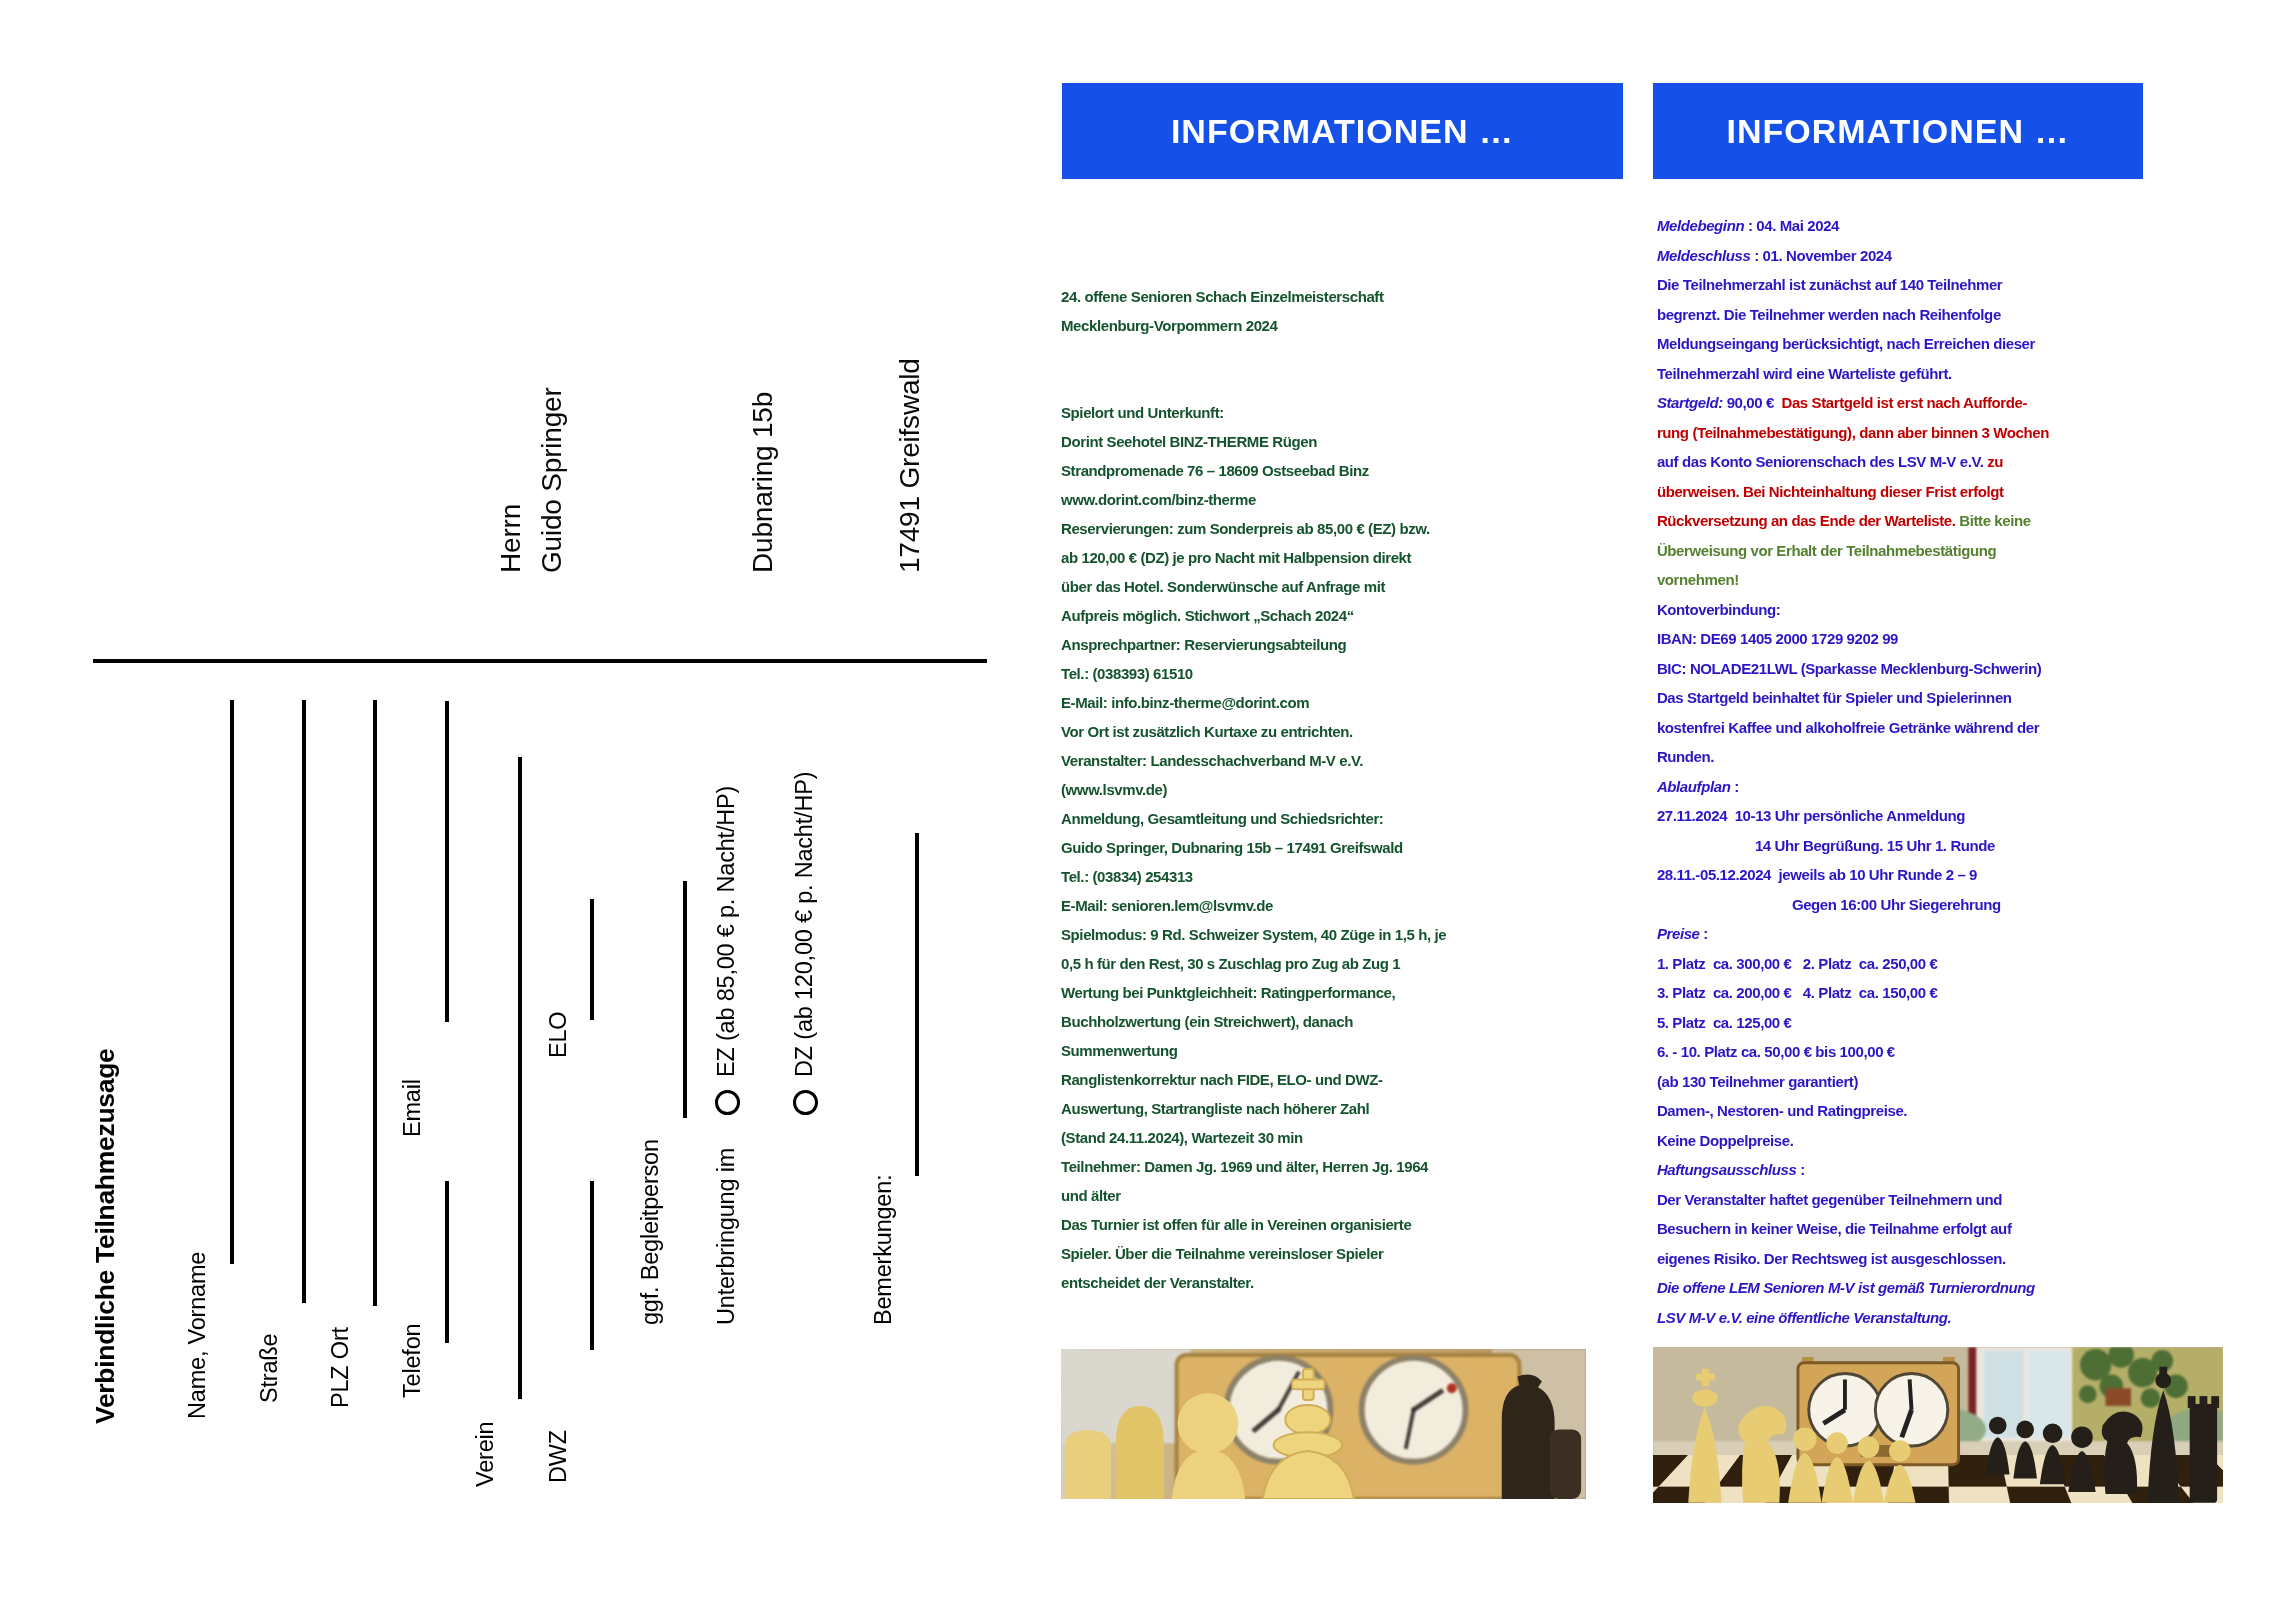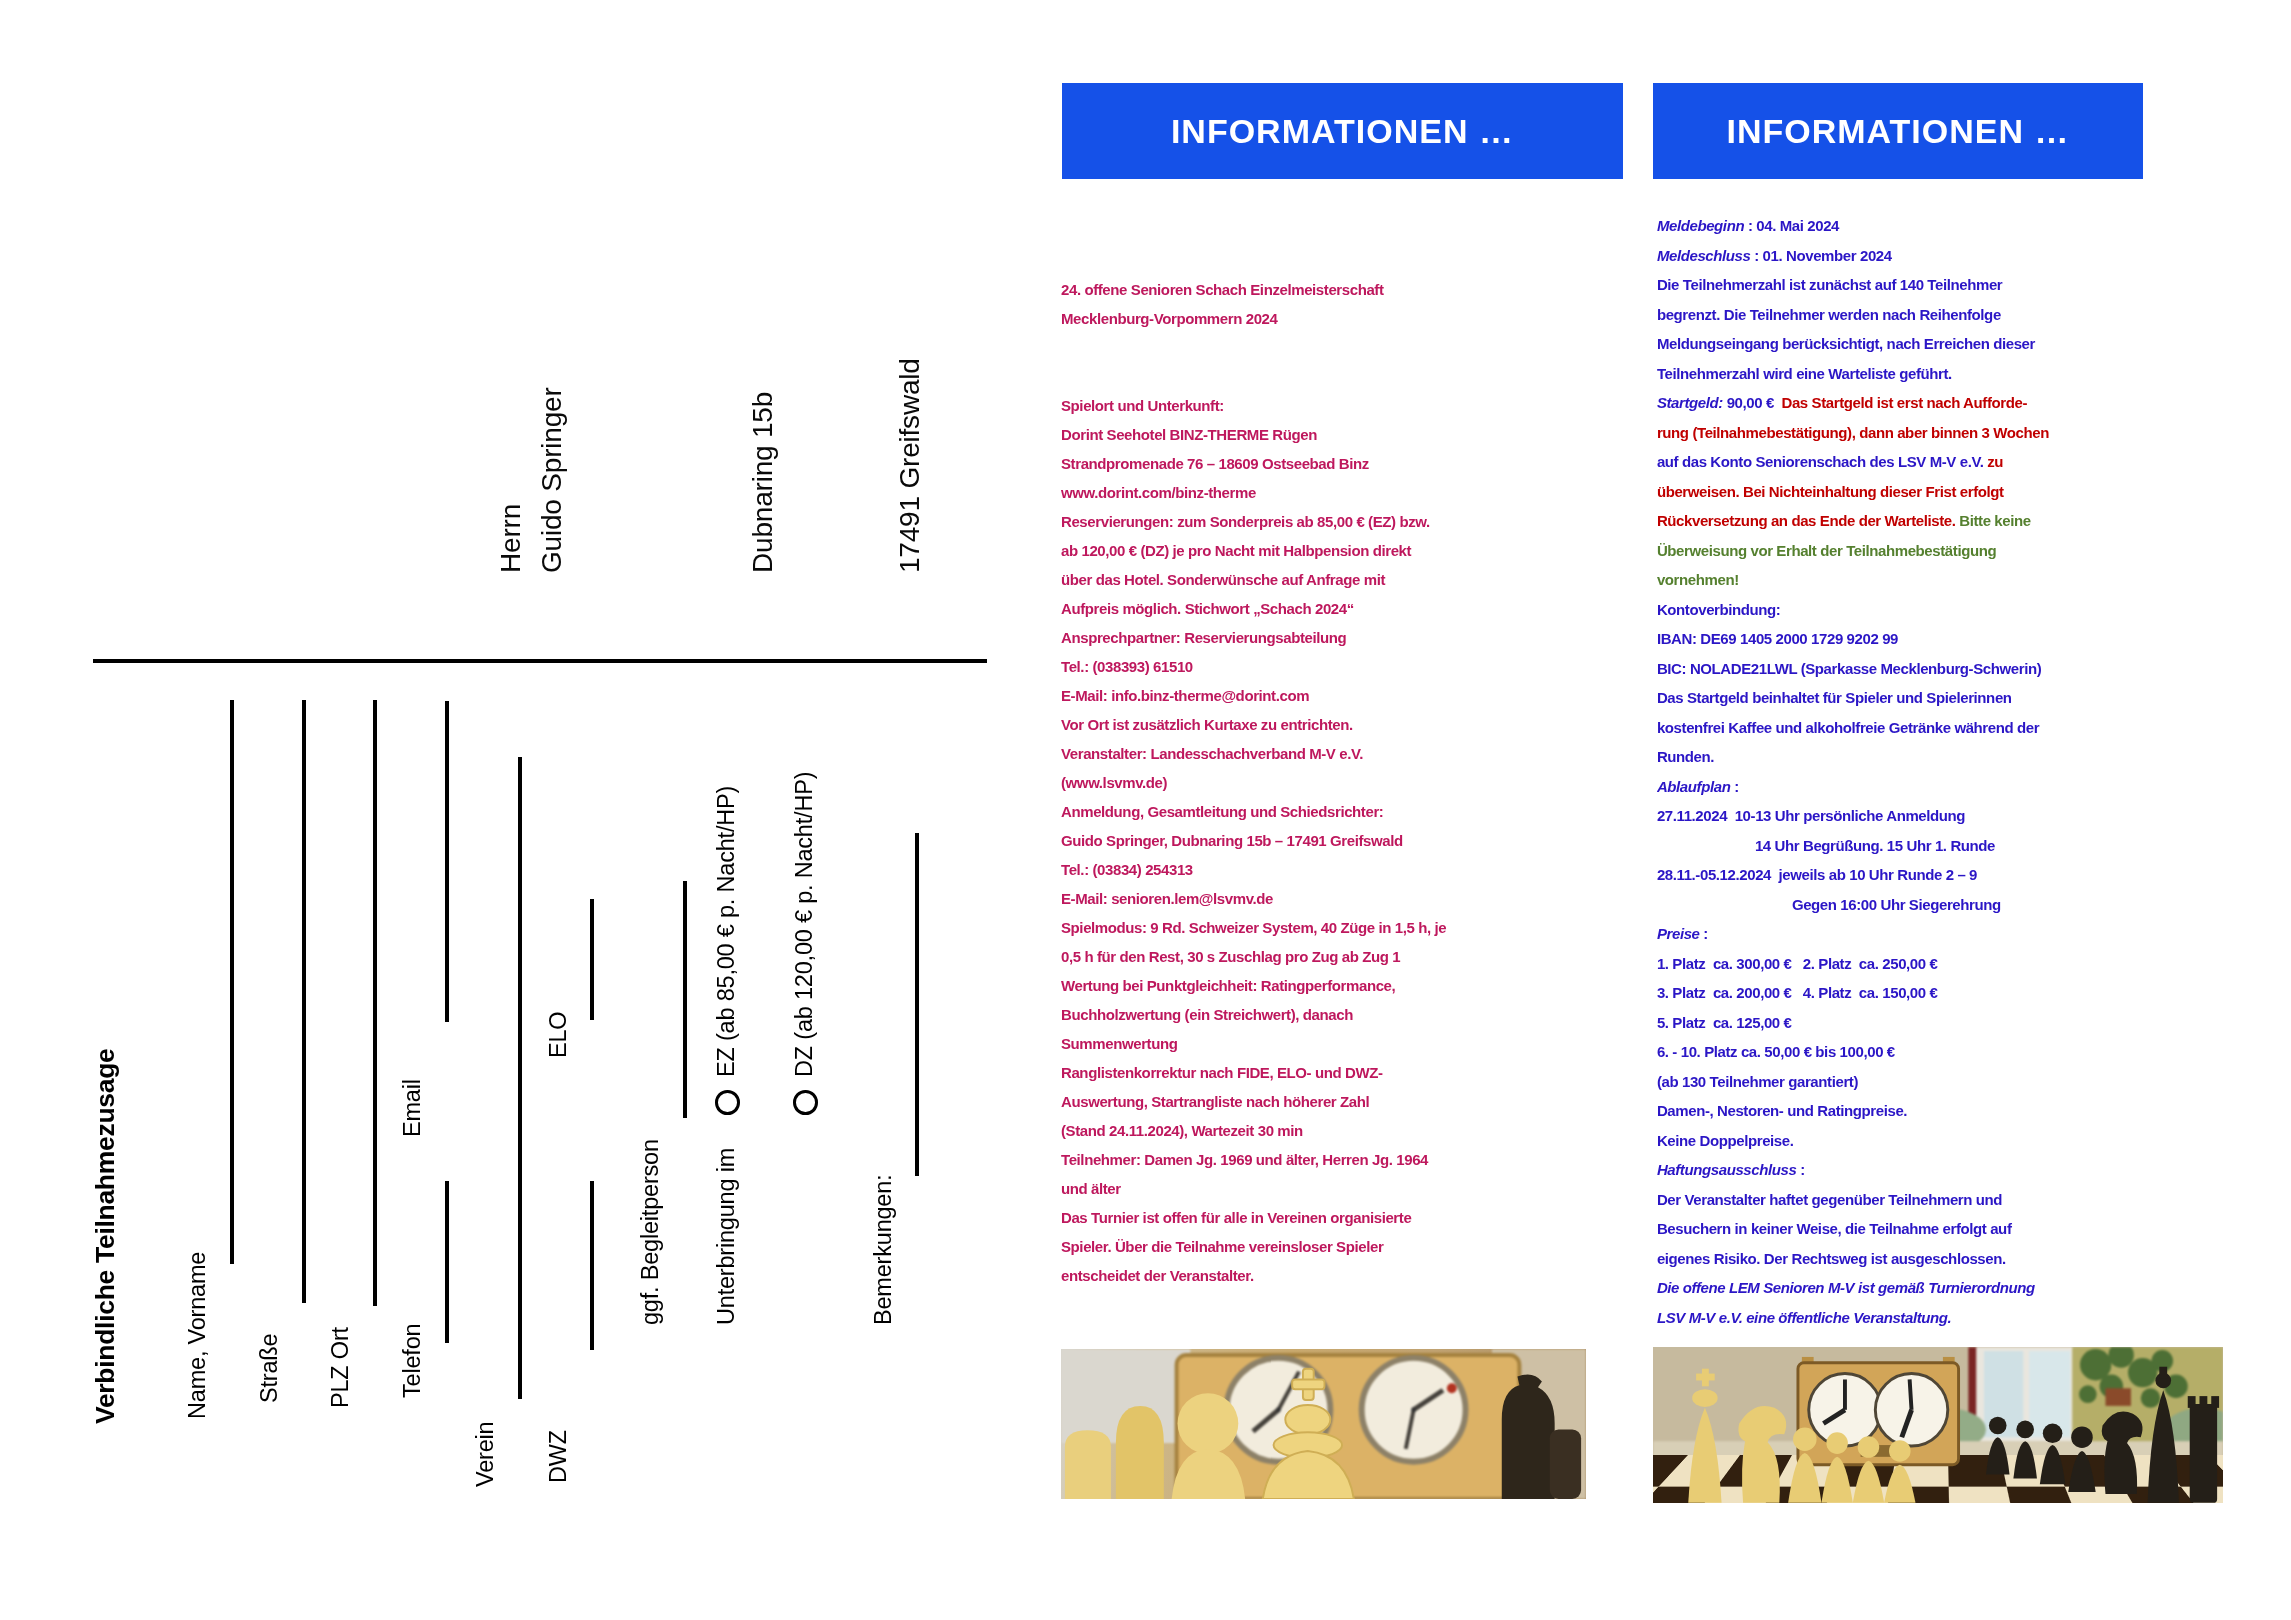--- a/index.html
+++ b/index.html
@@ -20,21 +20,21 @@
   
   .panel-mid{position:absolute;left:1059px;top:0;width:570px;height:1620px;}
   .panel-right{position:absolute;left:1653px;top:0;width:572px;height:1620px;}
   .hdr{position:absolute;top:83px;height:96px;background:var(--header-bg,#1551e8);
        color:var(--header-text,#fff);font-weight:bold;font-size:34px;letter-spacing:1px;
        text-align:center;line-height:96px;white-space:nowrap;}
   .panel-mid .hdr{left:2.9px;width:561px;}
   .panel-right .hdr{left:0;width:490px;}
   .tcol{position:absolute;width:568px;overflow:hidden;font-weight:bold;font-size:15px;
         letter-spacing:-0.4px;white-space:pre;}
-  .panel-mid .tcol{left:2px;top:275px;color:#be185d;line-height:29px;}
+  .panel-mid .tcol{left:2px;top:282px;color:#14532d;line-height:29px;}
   .panel-right .tcol{left:3.9px;top:211px;color:var(--blue,#2b16c6);line-height:29.5px;}
   .tline{min-height:1em;}
   .c-blue{color:var(--blue,#2b16c6);} .c-red{color:var(--red,#c00000);} .c-green{color:var(--green,#55802f);}
   .it{font-style:italic;}
 
   
   .photo{position:absolute;overflow:hidden;}
   .photo1{left:2px;top:1349px;width:525px;height:150px;
           background:linear-gradient(100deg,#d8d5cc 0%,#cdb98e 16%,#c9a96e 42%,#c0a271 68%,#a98b61 100%);}
   .photo2{left:0;top:1347px;width:570px;height:156px;background:#c6ba9e;}

